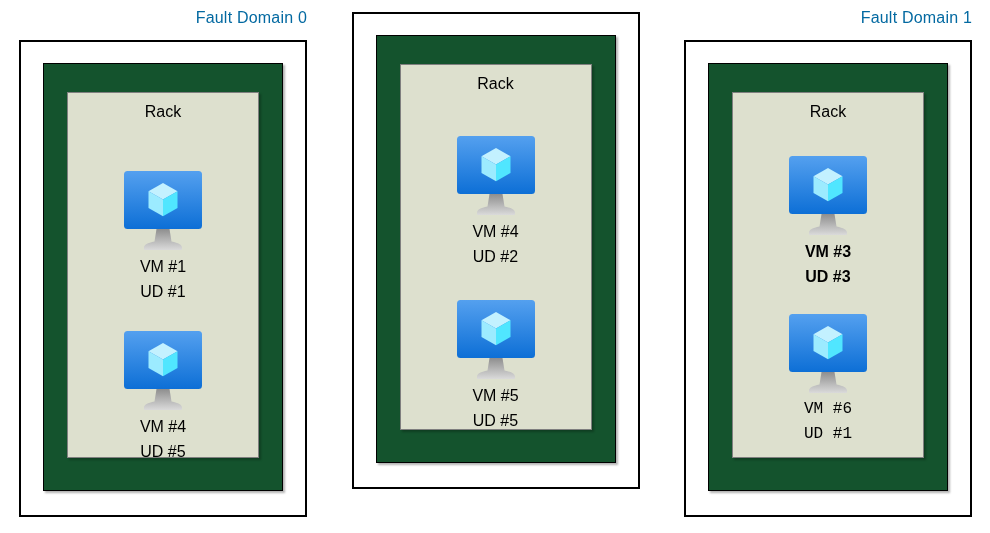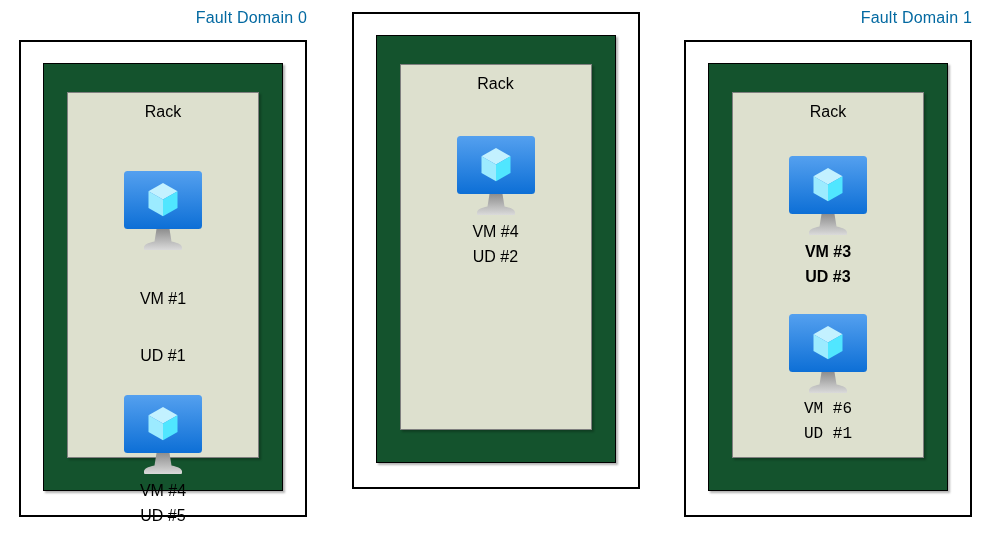--- a/index.html
+++ b/index.html
@@ -39,21 +39,21 @@
     display:flex; flex-direction:column; align-items:center;
   }
 
   .rack-label { margin-top:8px; font-size:16px; line-height:21px; }
 
   .vm-unit { display:flex; flex-direction:column; align-items:center; }
   .vm-icon { width:80px; height:84px; display:block; }
   .vm-line { font-size:16px; line-height:25px; text-align:center; }
 
   
-  .domain.d0 .vm-unit.u0 { margin-top:48px;gap:32px; }
+  .domain.d0 .vm-unit.u0 { margin-top:48px; }
   .domain.d0 .vm-unit.u1 { margin-top:26px;justify-content:space-between; }
   .domain.d1 .vm-unit.u0 { margin-top:41px; }
   .domain.d1 .vm-unit.u1 { margin-top:30px; }
   .domain.d2 .vm-unit.u0 { margin-top:33px;font-weight:bold; }
   .domain.d2 .vm-unit.u1 { margin-top:24px;font-family:Liberation Mono, monospace; }
 </style>
 </head>
 <body>
 
 <svg width="0" height="0" style="position:absolute" aria-hidden="true">
@@ -118,20 +118,31 @@
               <path d="M33.5 59 L46.5 59 L48.5 71.5 C55.5 72.8 59 75 59 77.5 L59 79 Q59 80 58 80 L22 80 Q21 80 21 79 L21 77.5 C21 75 24.5 72.8 31.5 71.5 Z" fill="url(#gradStand)"></path>
               <rect x="1" y="1" width="78" height="58" rx="3.5" fill="url(#gradScreen)"></rect>
               <polygon points="40,13 54.5,21.3 40,29.6 25.5,21.3" fill="#C3F1FF"></polygon>
               <polygon points="25.5,21.3 40,29.6 40,46.2 25.5,37.9" fill="#9CEBFF"></polygon>
               <polygon points="54.5,21.3 40,29.6 40,46.2 54.5,37.9" fill="#50E6FF"></polygon>
             </svg>
             <div class="vm-line">VM #4</div>
             <div class="vm-line">UD #2</div>
           </div>
 
+          <div class="vm-unit u1">
+            <svg class="vm-icon" viewBox="0 0 80 84">
+              <path d="M33.5 59 L46.5 59 L48.5 71.5 C55.5 72.8 59 75 59 77.5 L59 79 Q59 80 58 80 L22 80 Q21 80 21 79 L21 77.5 C21 75 24.5 72.8 31.5 71.5 Z" fill="url(#gradStand)"></path>
+              <rect x="1" y="1" width="78" height="58" rx="3.5" fill="url(#gradScreen)"></rect>
+              <polygon points="40,13 54.5,21.3 40,29.6 25.5,21.3" fill="#C3F1FF"></polygon>
+              <polygon points="25.5,21.3 40,29.6 40,46.2 25.5,37.9" fill="#9CEBFF"></polygon>
+              <polygon points="54.5,21.3 40,29.6 40,46.2 54.5,37.9" fill="#50E6FF"></polygon>
+            </svg>
+            <div class="vm-line">VM #5</div>
+            <div class="vm-line">UD #5</div>
+          </div>
 
         </div>
       </div>
     </div>
   </section>
 
   <section class="domain d2">
     <h2 class="domain-title">Fault Domain 1</h2>
     <div class="outer-box">
       <div class="inner-box">

